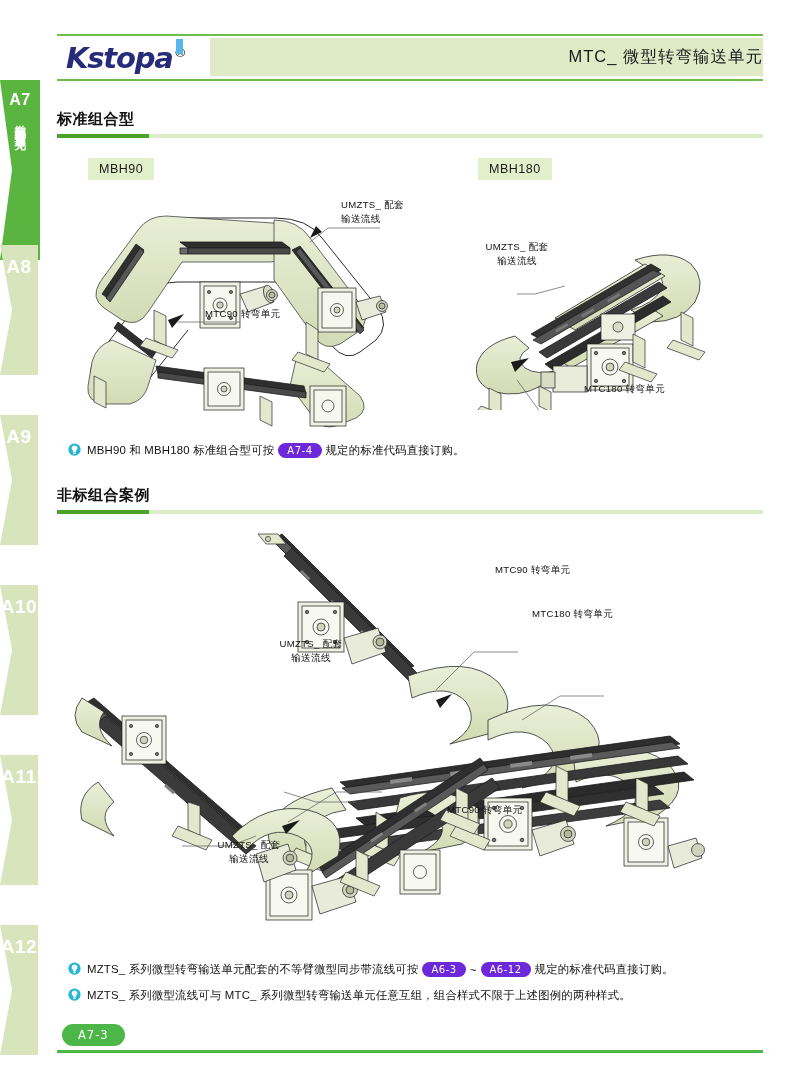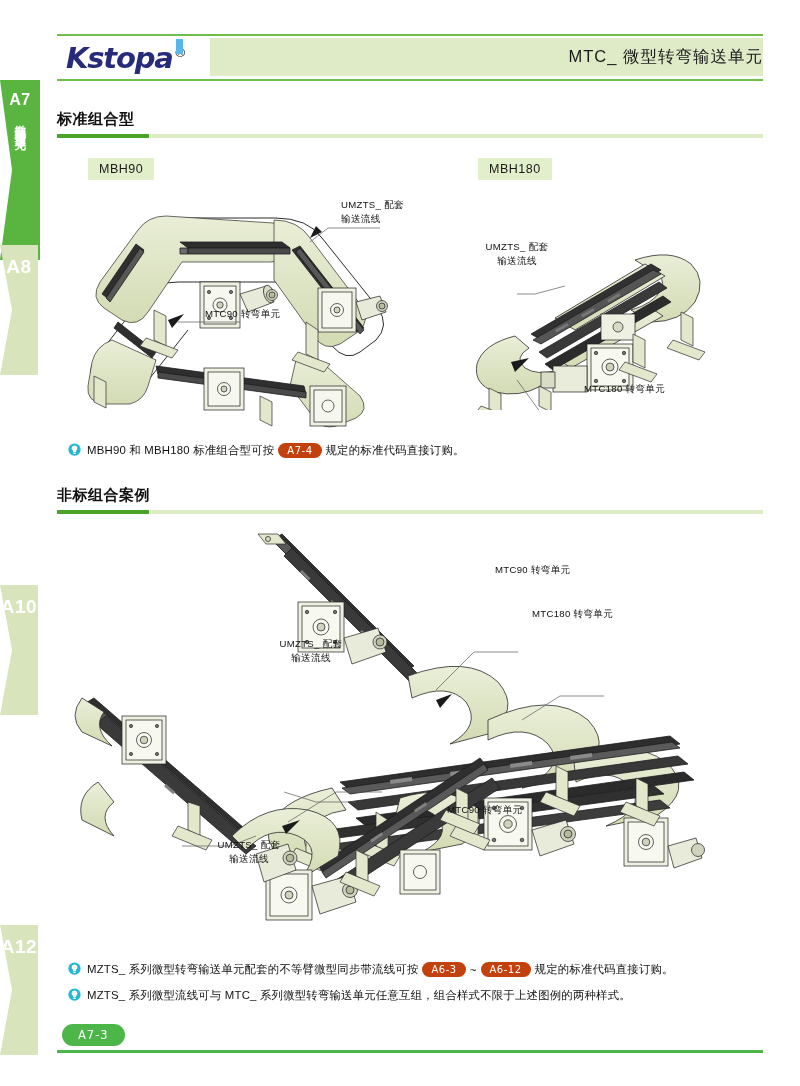--- a/index.html
+++ b/index.html
@@ -64,21 +64,21 @@
   .callout {
     position: absolute; font-size: 9.6px; color: #111;
     line-height: 1.45; letter-spacing: 0.3px; white-space: pre-line;
   }
   .callout.ctr { text-align: center; }
 
   
   .note { position: absolute; display: flex; align-items: center; gap: 6px; font-size: 11.4px; color: #111; letter-spacing: 0.2px; }
   .bulb { flex: 0 0 auto; width: 13px; height: 15px; }
   .badge {
-    display: inline-block; background: #c2410c; color: #fff;
+    display: inline-block; background: #6d28d9; color: #fff;
     font-size: 10px; padding: 2px 9px; border-radius: 9px;
     letter-spacing: 0.5px; margin: 0 4px; vertical-align: middle;
     font-family: "DejaVu Sans", sans-serif;
   }
   .note-txt { display: flex; align-items: center; flex-wrap: nowrap; }
 
   
   .foot-badge {
     position: absolute; left: 62px; top: 1024px;
     background: #4cb648; color: #fff; font-size: 11.5px;
@@ -95,22 +95,28 @@
 <div class="page">
 
   <div class="sidebar">
     <div class="tab active" style="top:80px; height:180px;">
       <span class="tab-code">A7</span>
       <span class="tab-vtext">微型转弯输送单元</span>
     </div>
     <div class="tab" style="top:245px; height:130px;">
       <span class="tab-code">A8</span>
     </div>
+    <div class="tab" style="top:415px; height:130px;">
+      <span class="tab-code">A9</span>
+    </div>
     <div class="tab" style="top:585px; height:130px;align-items:center;">
       <span class="tab-code">A10</span>
+    </div>
+    <div class="tab" style="top:755px; height:130px;">
+      <span class="tab-code">A11</span>
     </div>
     <div class="tab" style="top:925px; height:130px;">
       <span class="tab-code">A12</span>
     </div>
   </div>
 
   <div class="hdr-rule-top"></div>
   <div class="logo-wrap">
     <span class="logo-text"><span>Kstopa</span><span class="logo-dot"></span><span class="logo-reg">®</span></span>
   </div>

